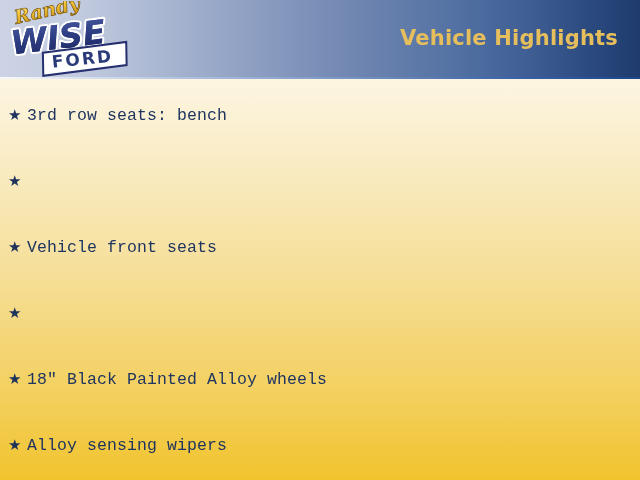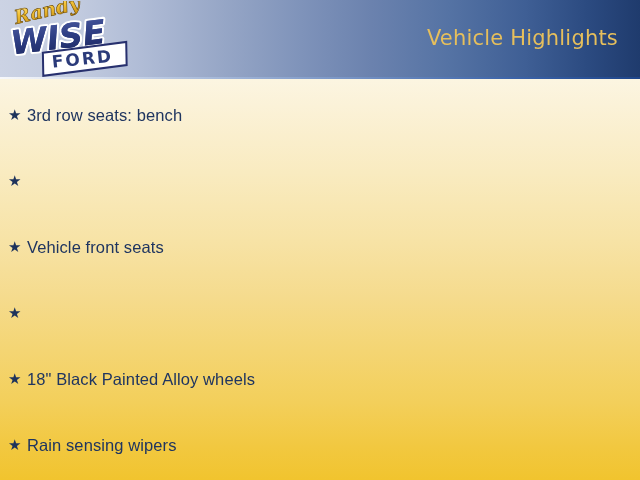--- a/index.html
+++ b/index.html
@@ -66,21 +66,21 @@
   }
 
   #header-title {
     position: absolute;
     right: 22px;
     top: 26px;
     font-size: 21px;
     letter-spacing: 0.2px;
     color: #e6bf5c;
     font-family: "DejaVu Sans", sans-serif;
-    font-weight: 400;
+    font-weight: 700;
     white-space: nowrap;
   }
 
   
   #logo {
     position: absolute;
     left: 4px;
     top: 1px;
     width: 132px;
     height: 76px;
@@ -107,21 +107,21 @@
     flex: 0 0 19px;
     font-size: 15px;
     line-height: 1;
     color: #1e335c;
     text-align: left;
     font-family: "DejaVu Sans", sans-serif;
   }
   .feature-label {
     font-size: 16.5px;
     color: #1f3560;
-    font-family: Liberation Sans, sans-serif;
+    font-family: Liberation Mono, monospace;
     font-weight: 400;
     letter-spacing: 0.1px;
   }
 </style>
 </head>
 <body>
 
 <div id="slide">
 
   <div id="header">
@@ -181,17 +181,17 @@
       <span class="bullet-star">★</span>
     </div>
 
     <div class="feature-item" style="top:287px">
       <span class="bullet-star">★</span>
       <span class="feature-label">18" Black Painted Alloy wheels</span>
     </div>
 
     <div class="feature-item" style="top:353px">
       <span class="bullet-star">★</span>
-      <span class="feature-label">Rain sensing wipers</span>
+      <span class="feature-label">Alloy sensing wipers</span>
     </div>
 
   </div>
 </div>
 
 </body></html>

